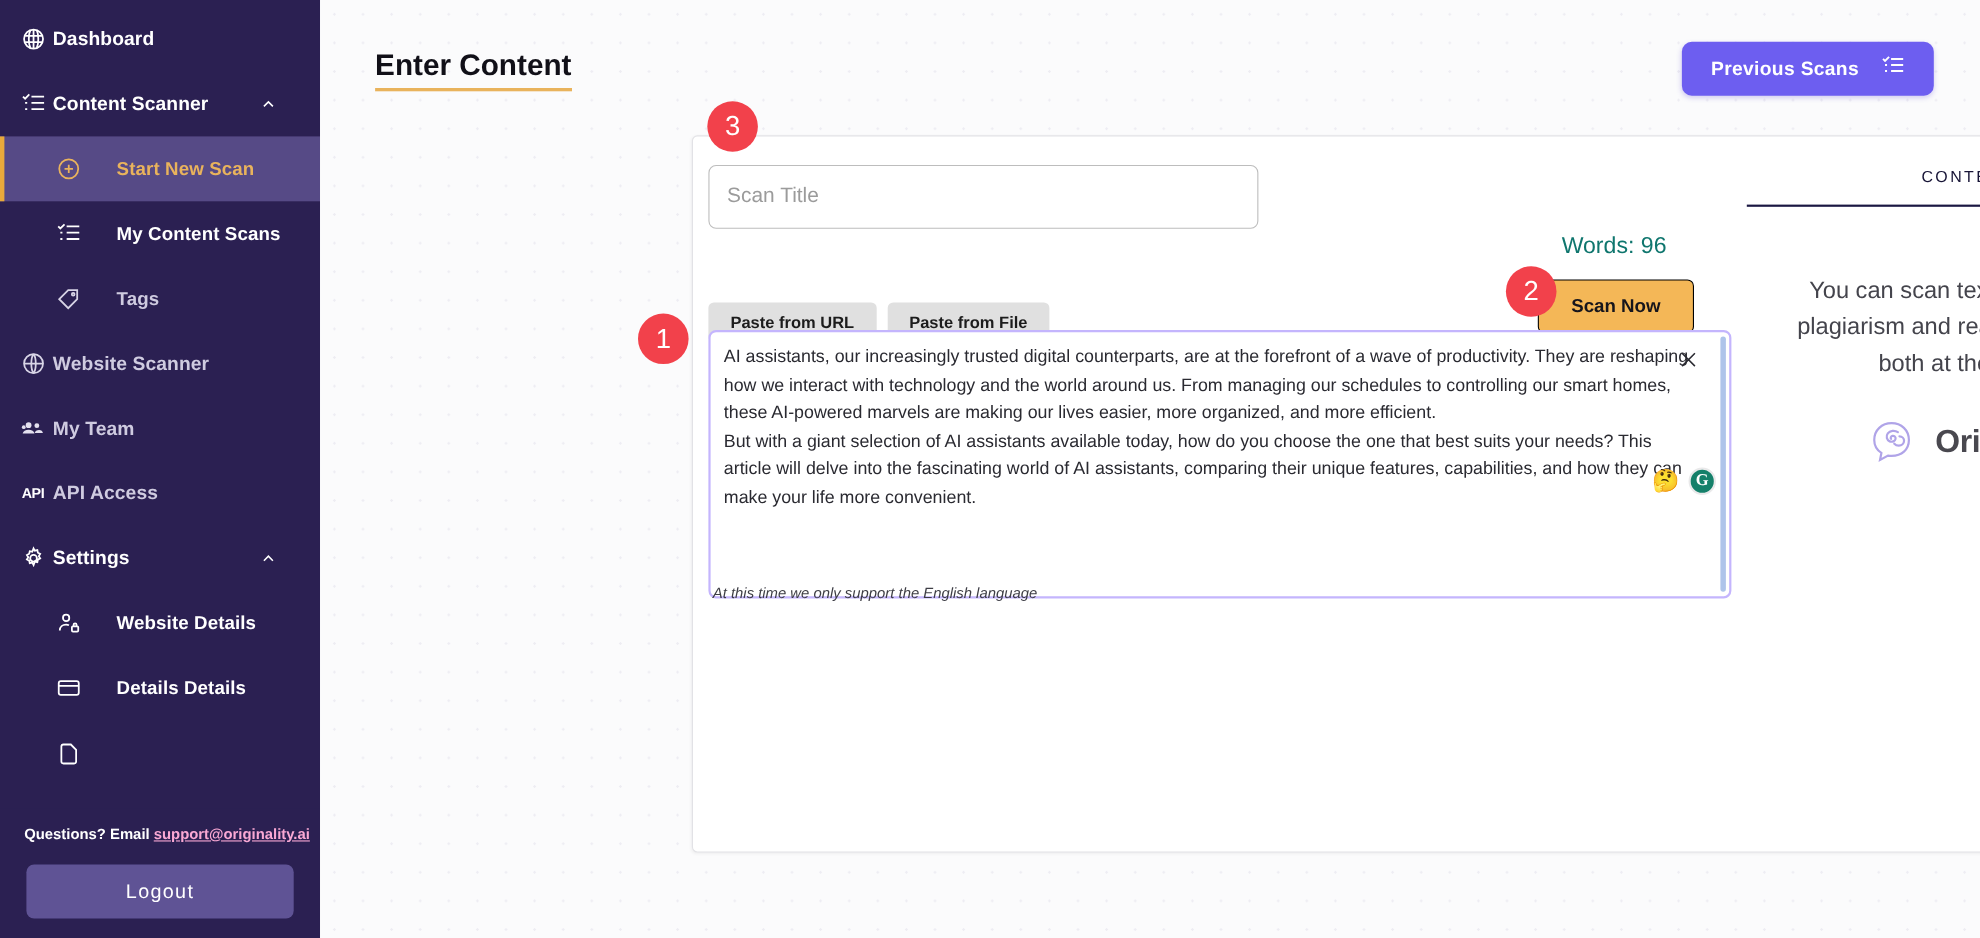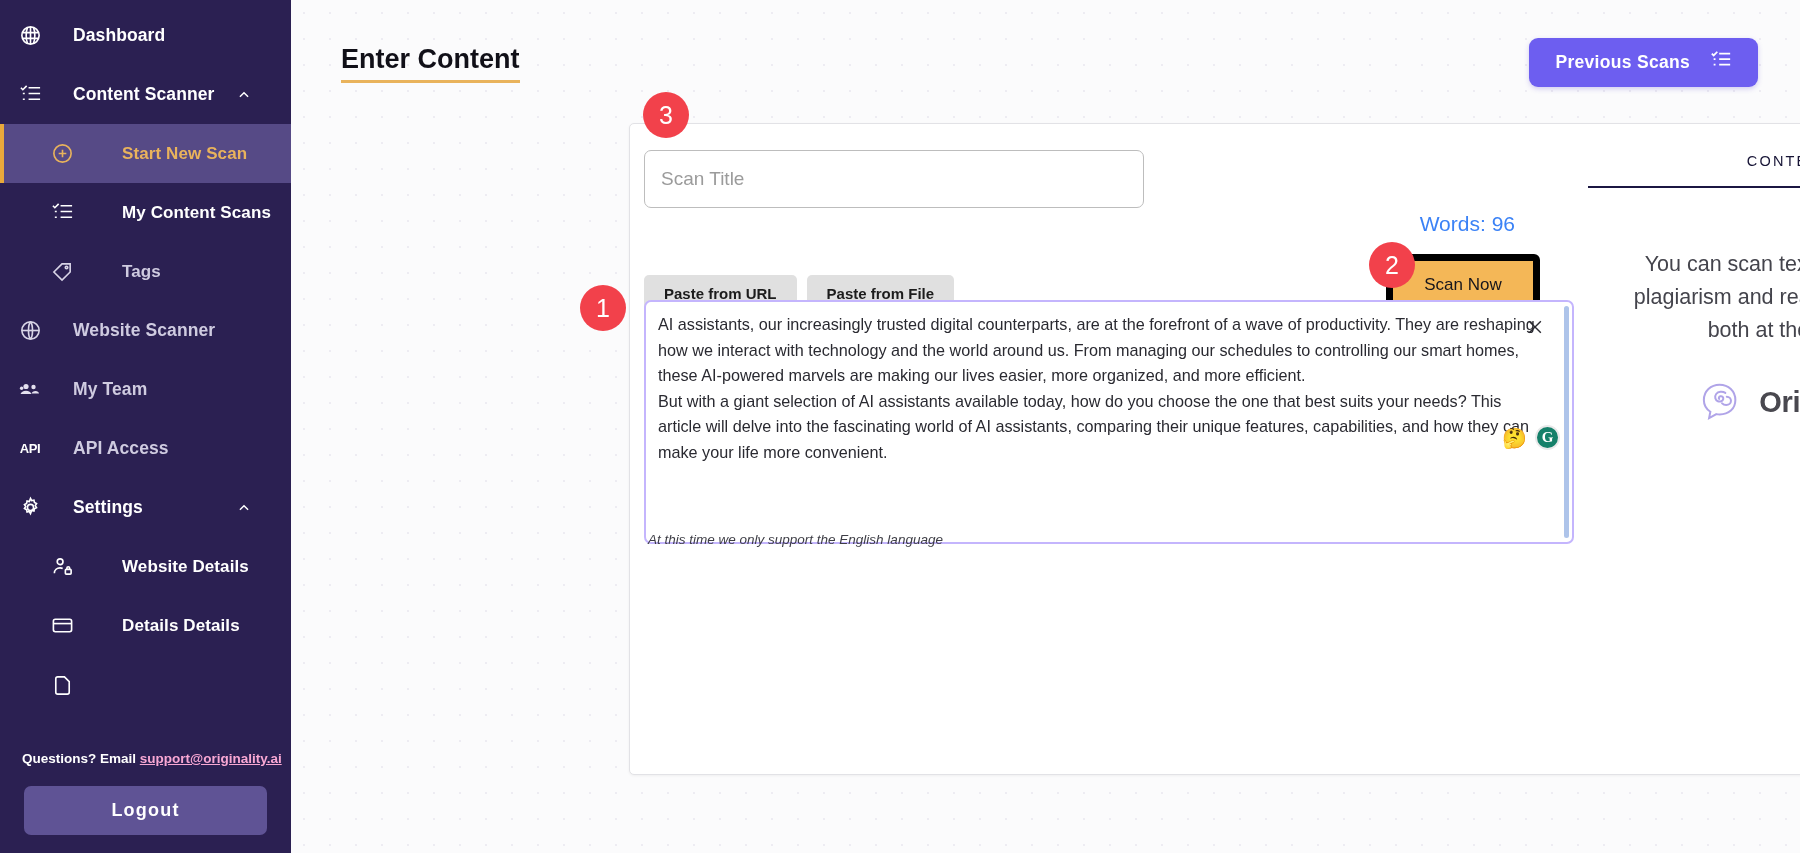--- a/index.html
+++ b/index.html
@@ -32,27 +32,27 @@
     cursor: pointer;
     position: relative;
   }
   .nav-item .ic {
     width: 36px; min-width: 36px; height: 28px;
     display: flex; align-items: center; justify-content: center;
     color: #ffffff;
   }
   .nav-item .lbl {
     font-size: 17.5px; font-weight: bold; letter-spacing: .1px;
-    margin-left: 25px; white-space: nowrap;
+    white-space: nowrap;
   }
   .nav-item .chev {
     position: absolute; right: 40px; top: 50%; transform: translateY(-50%);
     width: 14px; height: 14px;
   }
-  .nav-item.sub { padding-left: 44px; gap: 16px; }
+  .nav-item.sub { padding-left: 44px; }
   .nav-item.sub .lbl { margin-left: 26px; font-size: 17px; }
   .nav-item.active {
     background: #564a86;
     border-left: 4px solid #e9a93b;
     padding-left: 40px;
   }
   .nav-item.active .lbl { color: #e9b35c; }
   .nav-item.active .ic { color: #e9b35c; }
   .nav-item.dim .lbl { color: #cfcbe0; font-weight: bold; }
   .nav-item.api .ic {
@@ -69,21 +69,21 @@
     padding: 16px 0 0 22px;
   }
   .side-qline a {
     color: #f9a8d4; text-decoration: underline;
   }
   .logout-btn {
     margin: 20px 24px 0 24px;
     height: 49px; border-radius: 7px;
     background: #5f5395;
     display: flex; align-items: center; justify-content: center;
-    color: #ffffff; font-size: 18px; font-weight: bold; letter-spacing: 1.2px;
+    color: #ffffff; font-size: 18px; font-weight: normal; letter-spacing: 1.2px;
     cursor: pointer;
   }
 
   
   .main {
     flex: 1; position: relative; height: 853px;
     background: #fbfbfc;
     background-image:
       radial-gradient(circle, rgba(120,110,160,.10) 1px, transparent 1.3px);
     background-size: 26px 26px;
@@ -151,28 +151,28 @@
   .chk-box {
     width: 17px; height: 17px; border-radius: 3px; background: #6d5ef0;
     display: flex; align-items: center; justify-content: center;
     cursor: pointer; flex: 0 0 17px;
   }
   .chk-lbl { font-size: 17px; color: #3e3e46; margin-left: 12px; white-space: nowrap;}
   .chk-group.second { margin-left: 24px; }
 
   .words-count {
     position: absolute; right: 65px; top: 88px;
-    font-size: 21px; color: #3b82f6;
+    font-size: 21px; color: #0f766e;
   }
   .scan-now {
     position: absolute; right: 40px; top: 130px;
     width: 140px; height: 47px;
-    background: #f4b757; border: 7px solid #000000; border-radius: 6px;
+    background: #f4b757; border: 1px solid #000000; border-radius: 6px;
     display: flex; align-items: center; justify-content: center;
-    font-size: 17px; font-weight: normal; color: #16151c;
+    font-size: 17px; font-weight: bold; color: #16151c;
     cursor: pointer;
     font-family: "Liberation Sans", sans-serif;
   }
 
   .editor-wrap {
     position: absolute; left: 14px; top: 176px;
     width: 930px; height: 244px;
   }
   .editor {
     width: 100%; height: 100%;

